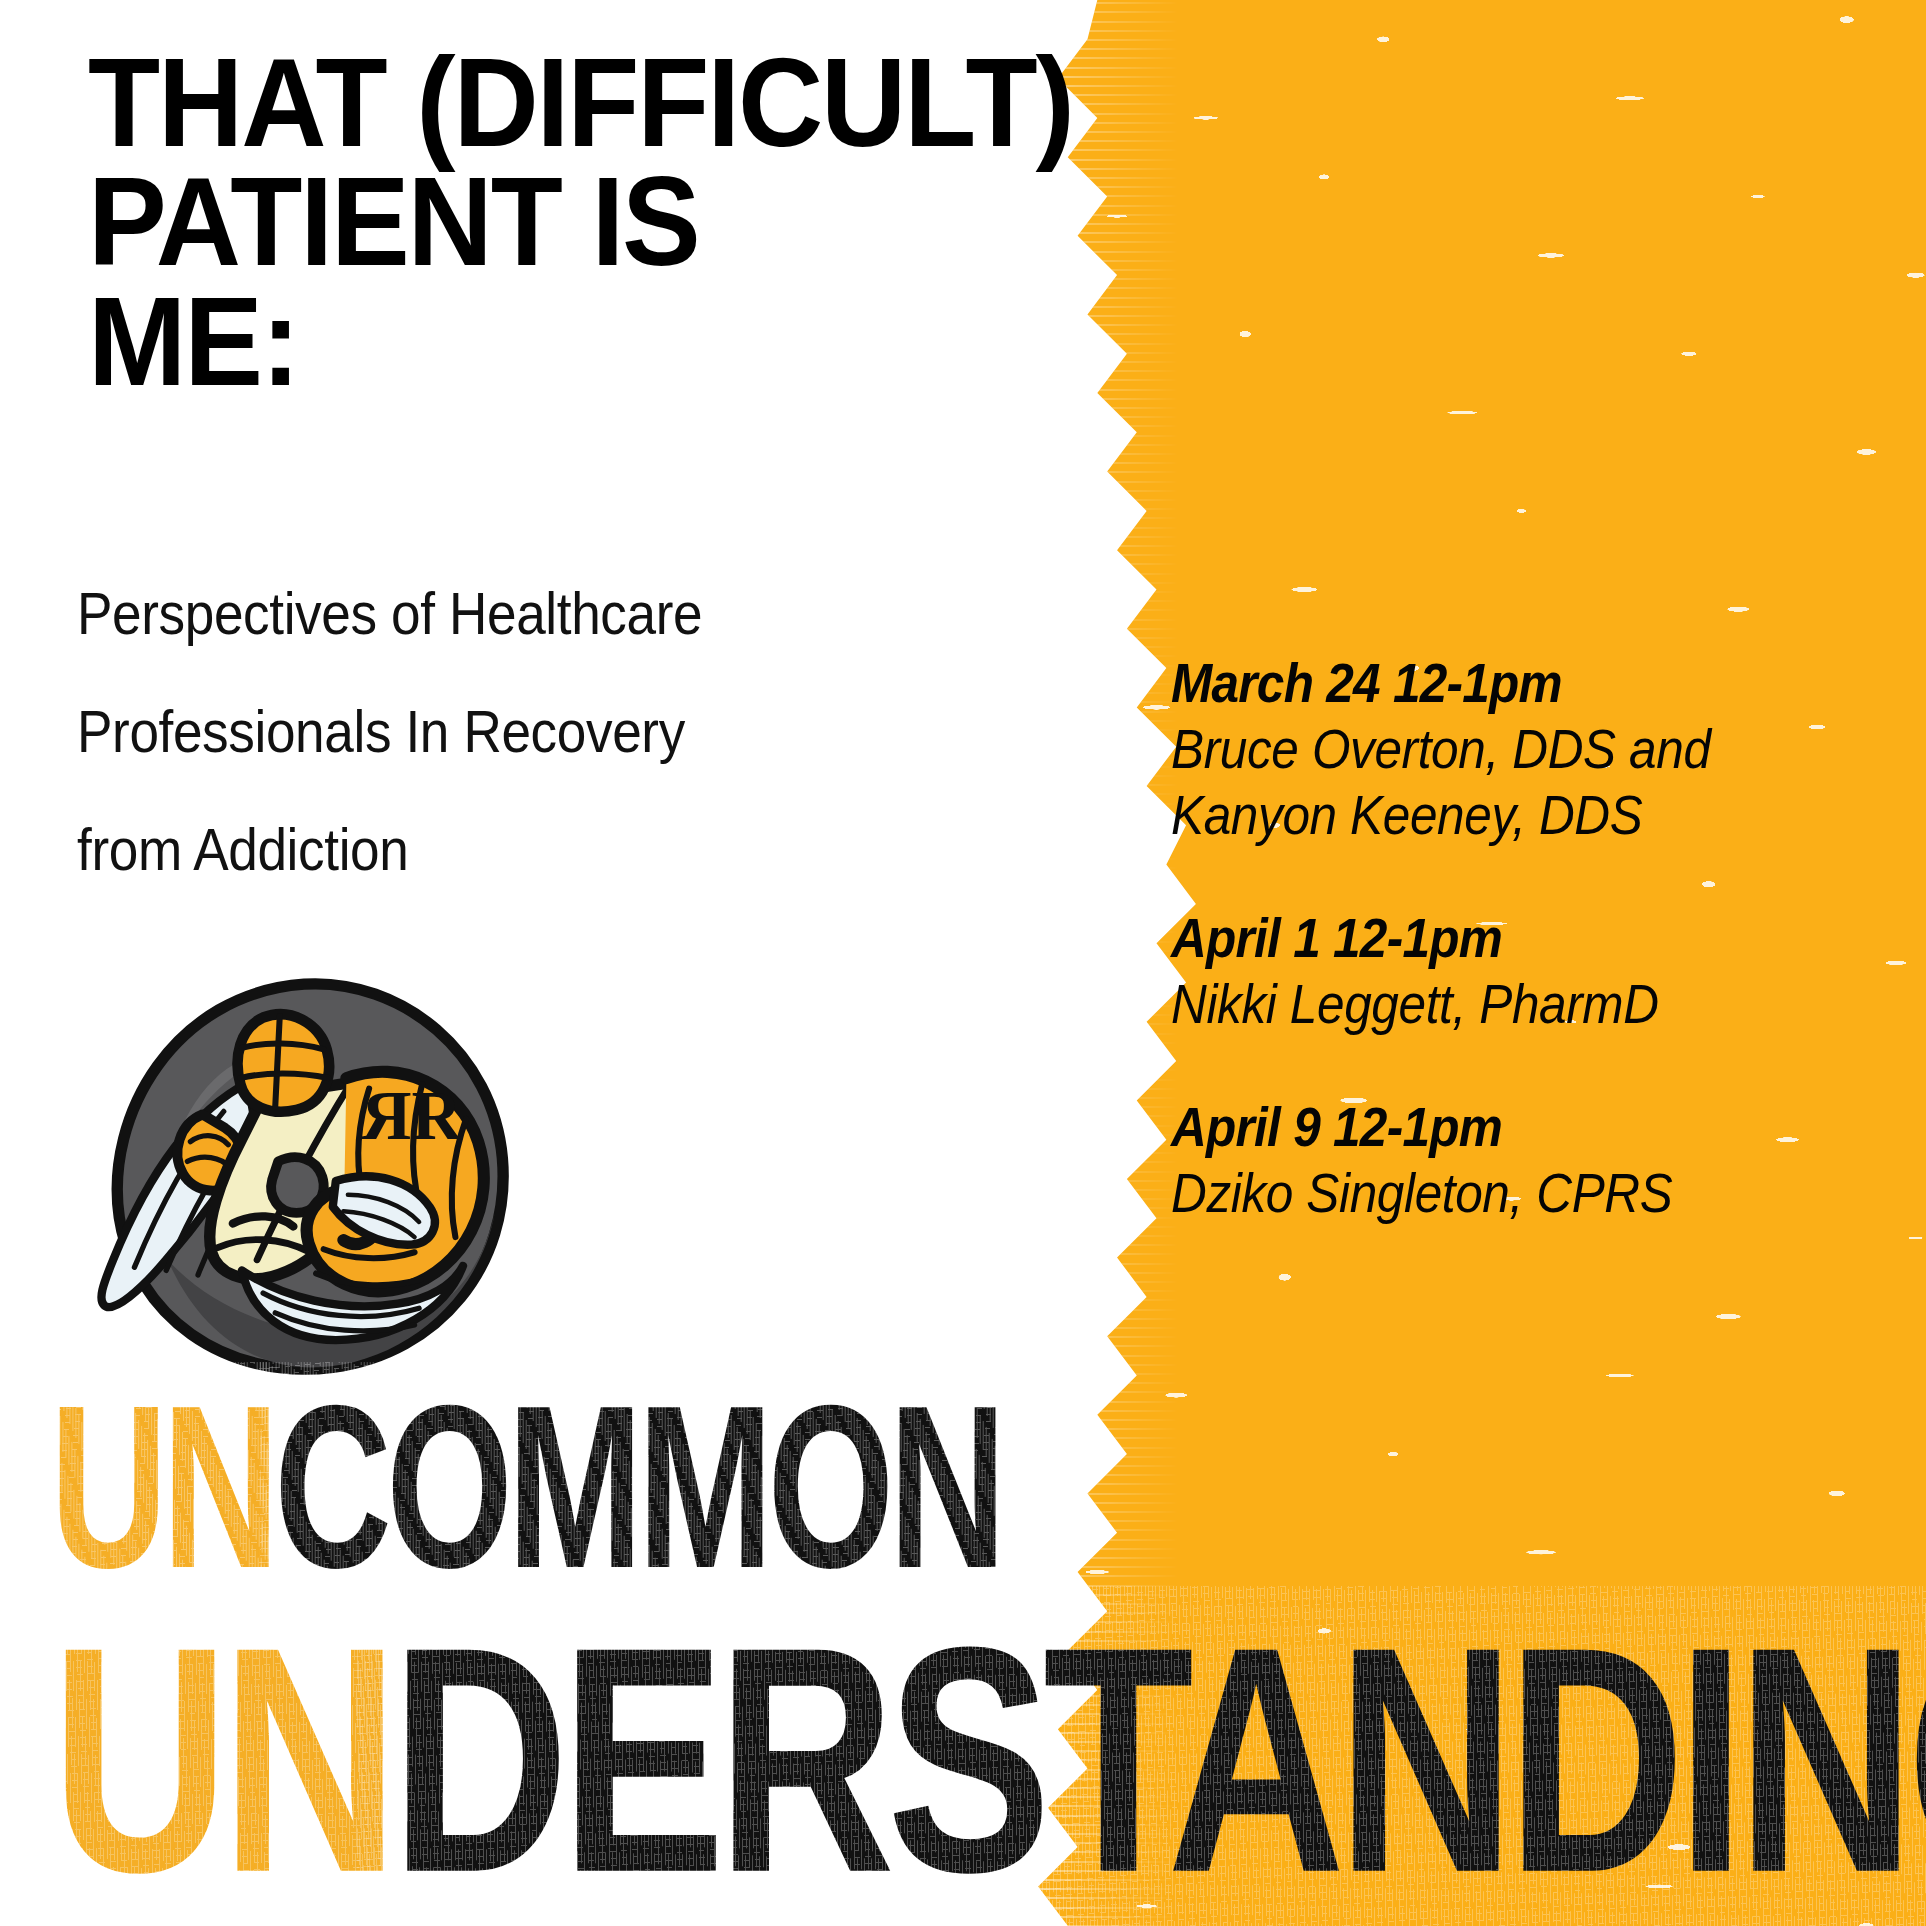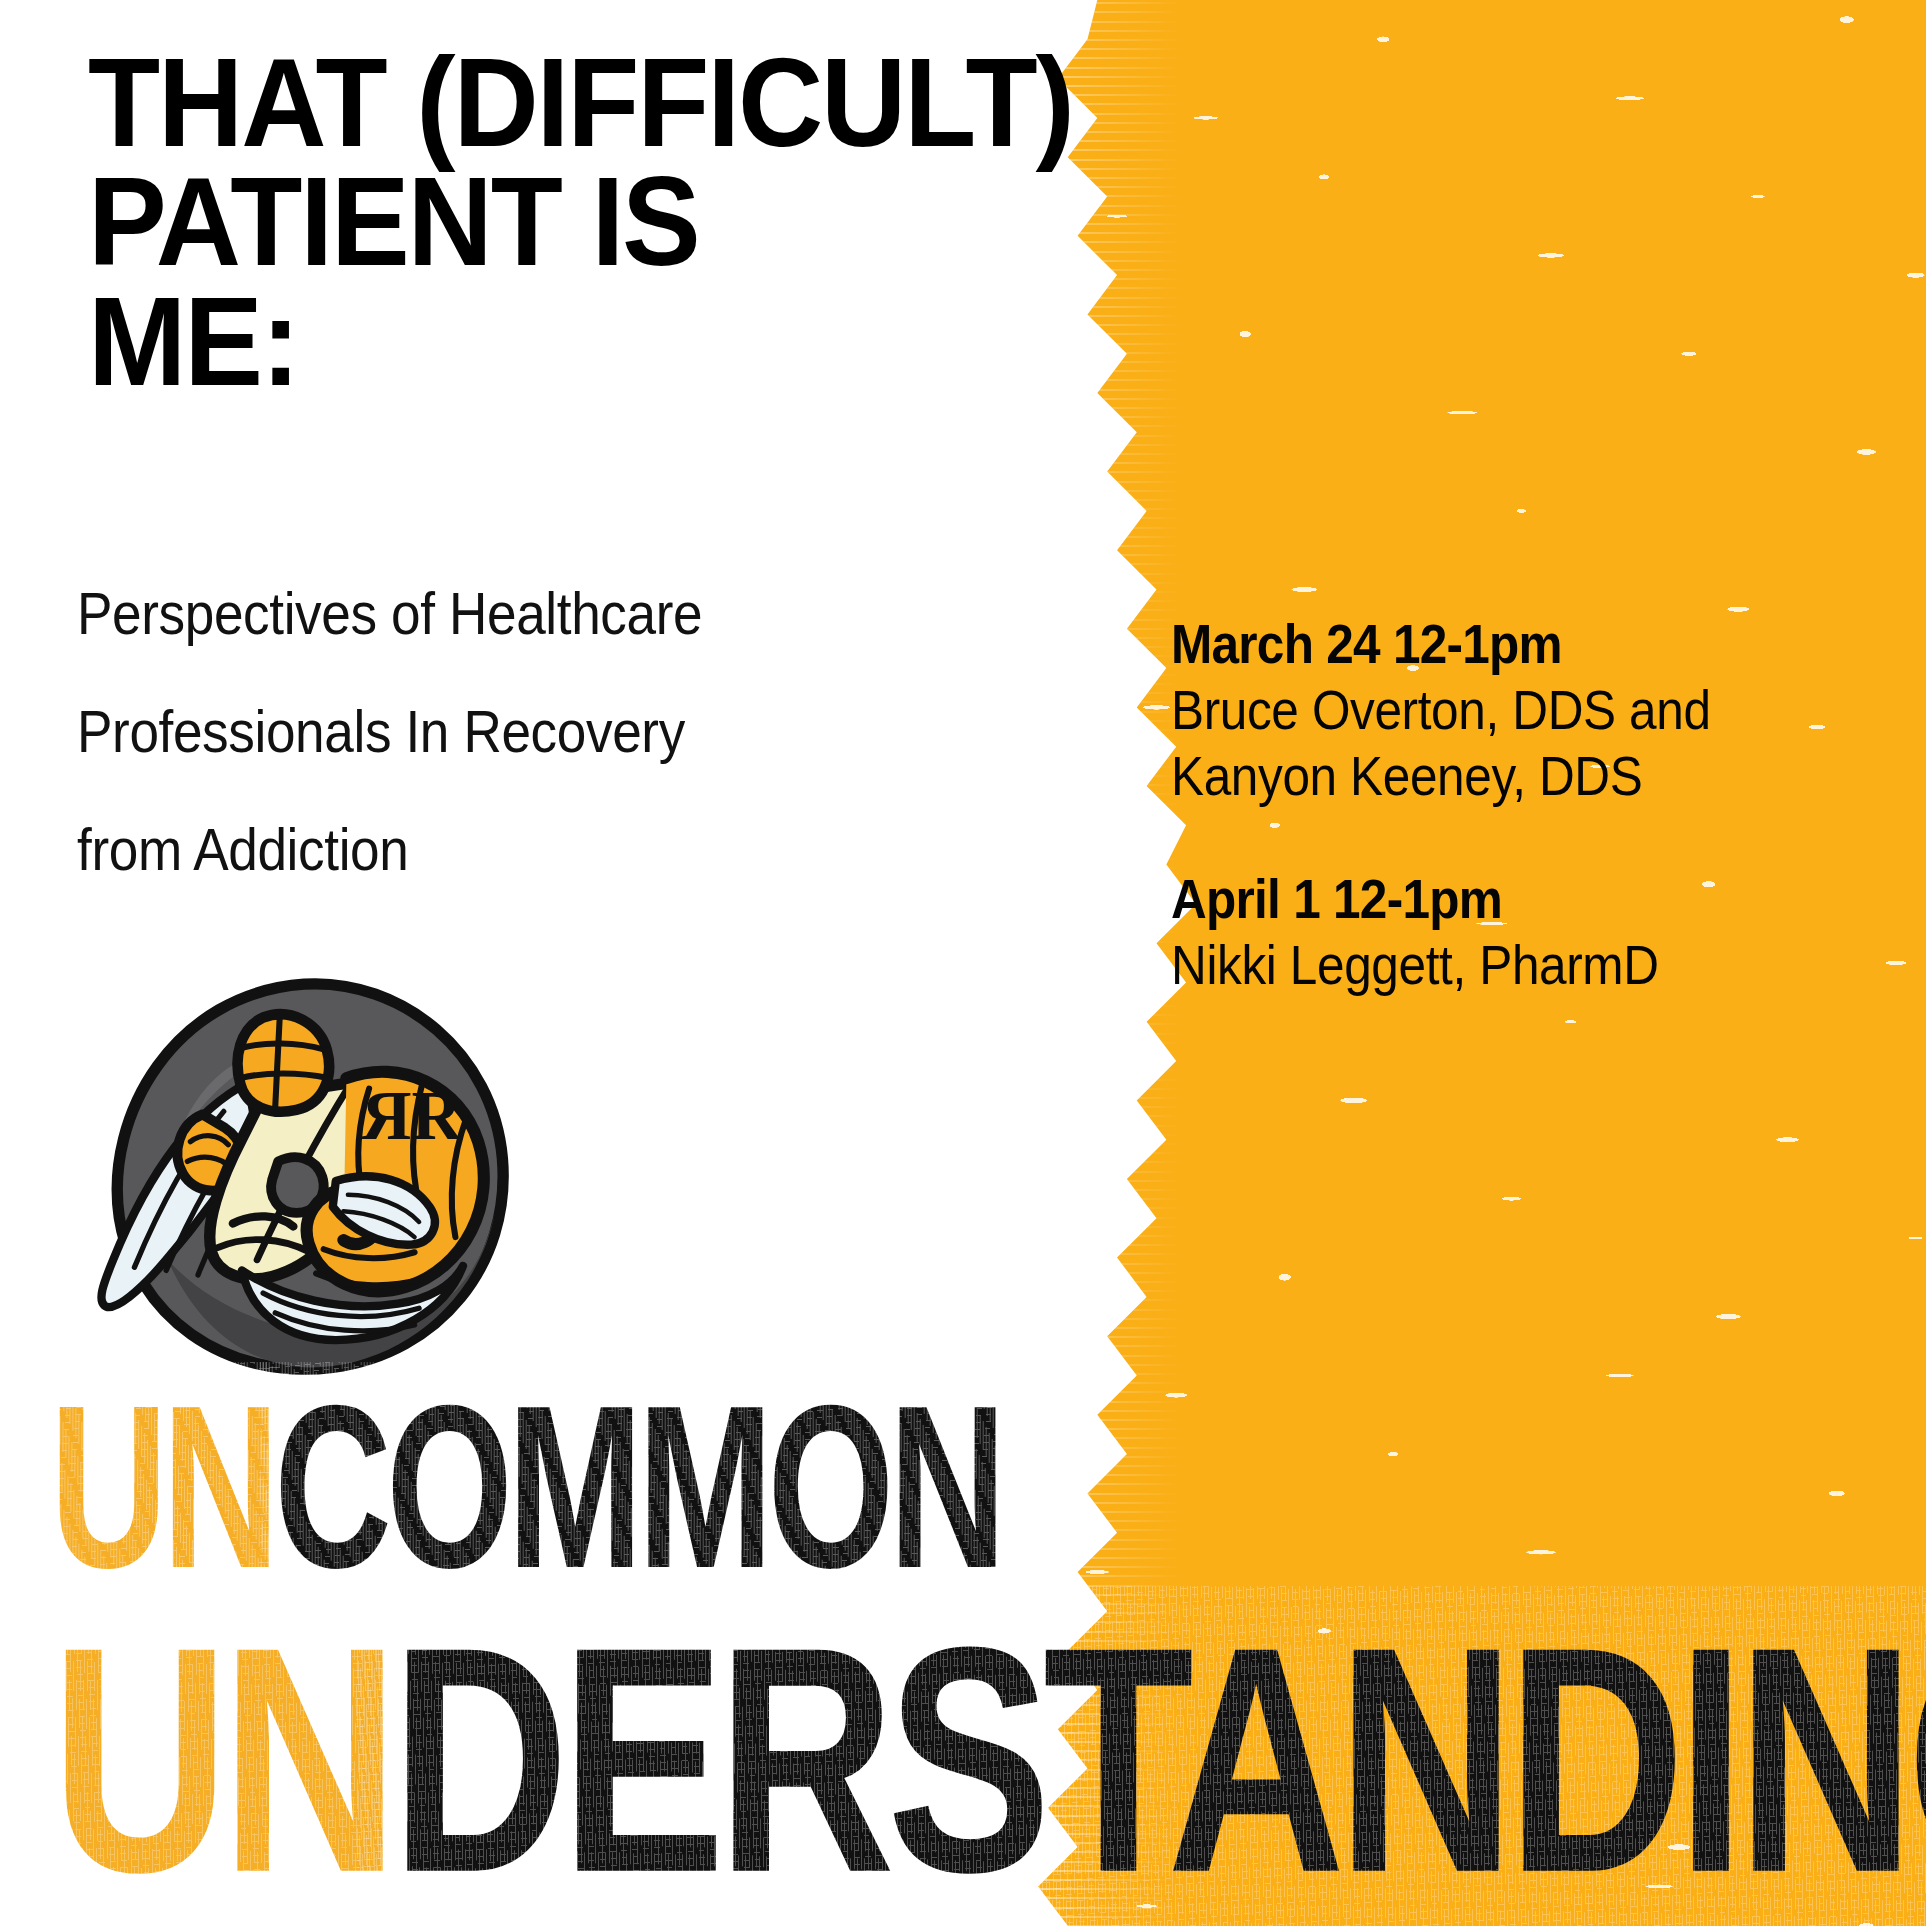--- a/index.html
+++ b/index.html
@@ -225,23 +225,24 @@
     text-transform:uppercase;
     transform:scaleX(.88);
     transform-origin:left top;
     white-space:nowrap;
   }
   .series-title .ser-line{display:block;}
   .series-title .ser-line.indent{padding-left:13px;}
 
   .sessions{
     position:absolute;
-    left:1171px; top:612px;
+    left:1171px; top:651px;
     width:751px;
     z-index:8;
+    font-style:italic;
   }
   .session{margin-bottom:58px;}
   .session:last-child{margin-bottom:0;}
   .sess-date{
     font-family:"Liberation Sans", sans-serif;
     font-weight:bold;
     font-size:55px;
     line-height:1.18;
     letter-spacing:-0.8px;
     color:#050505;
@@ -358,20 +359,26 @@
       </div>
     </div>
 
     <div class="session">
       <div class="sess-date">April 1 12-1pm</div>
       <div class="sess-name">
         <span class="nm-line">Nikki Leggett, PharmD</span>
       </div>
     </div>
 
+    <div class="session">
+      <div class="sess-date">April 9 12-1pm</div>
+      <div class="sess-name">
+        <span class="nm-line">Dziko Singleton, CPRS</span>
+      </div>
+    </div>
 
   </div>
 
   <div class="wordmark wm-uncommon">
     <span class="stamp wm-or">UN</span><span class="stamp wm-bk">COMMON</span>
   </div>
 
   <div class="wordmark wm-understanding">
     <span class="stamp wm-or">UN</span><span class="stamp wm-bk">DERSTANDING</span>
   </div>

